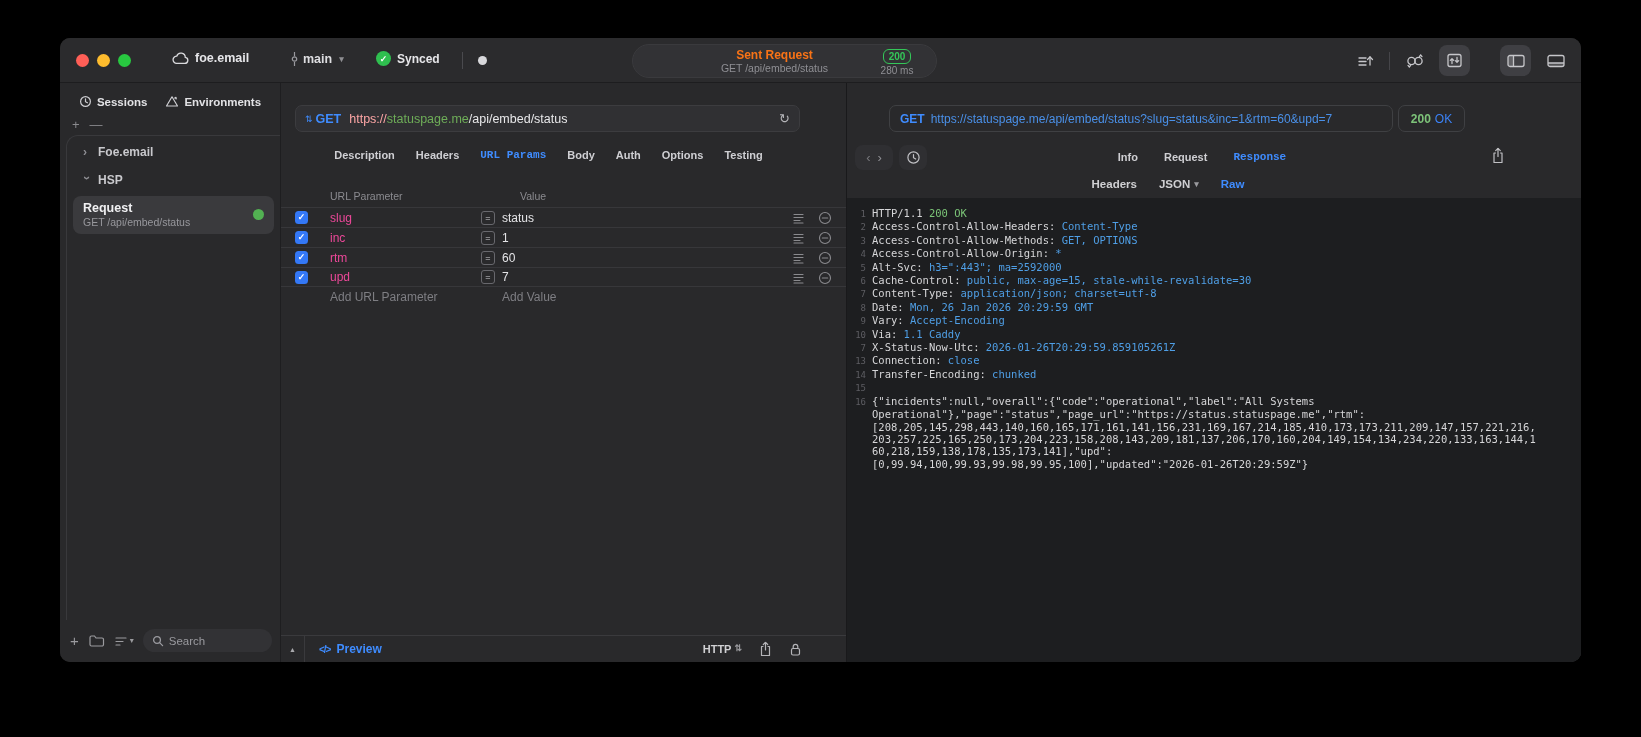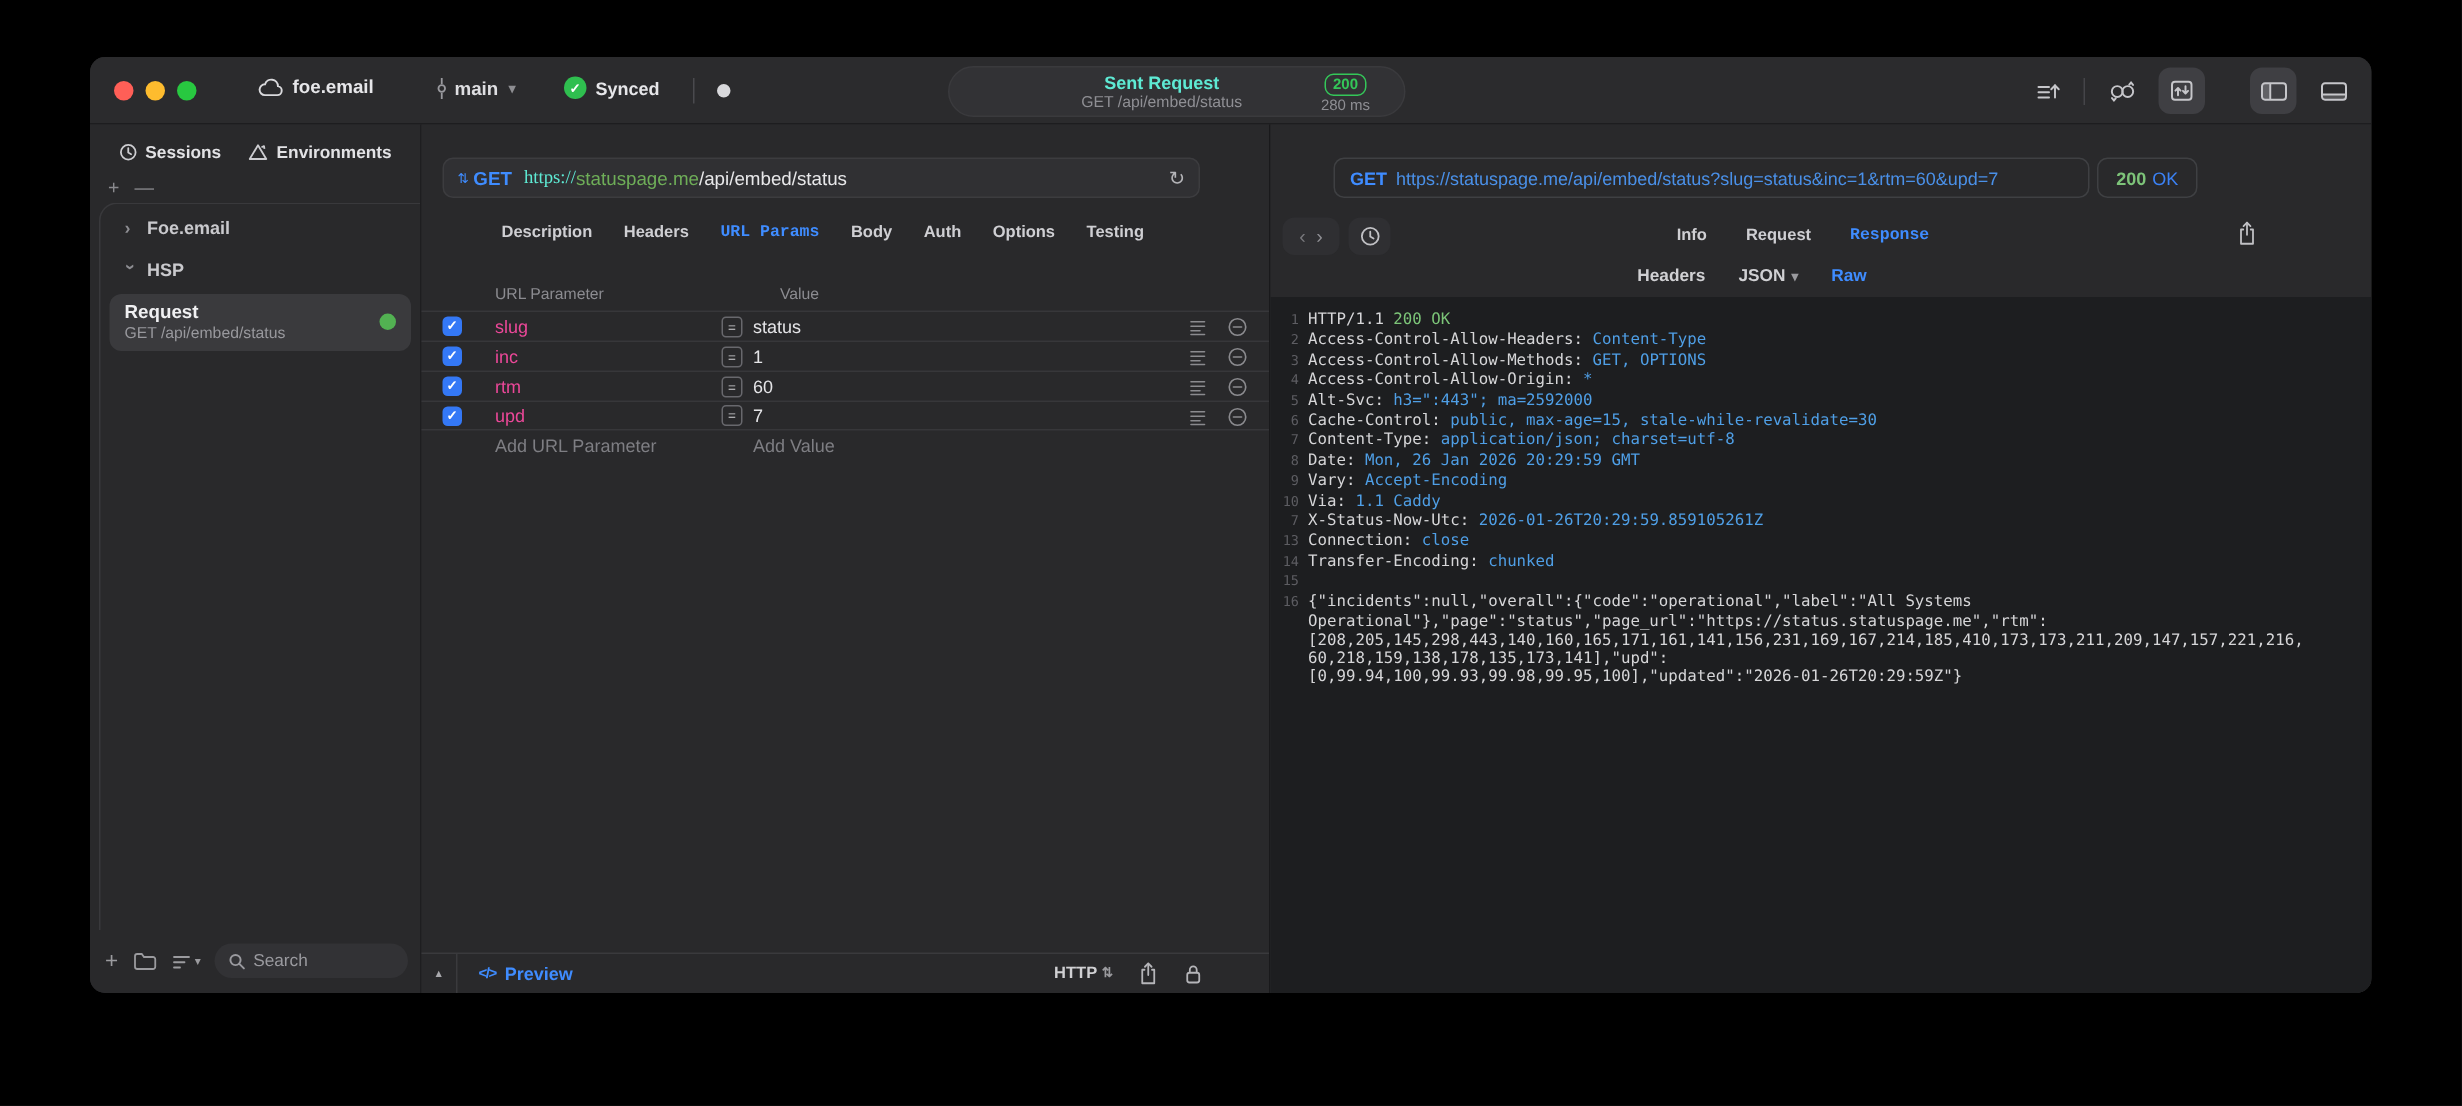--- a/index.html
+++ b/index.html
@@ -19,21 +19,21 @@
     color:#dedee1; font-size:12.5px; font-weight:600; }
   .synced { position:absolute; left:316px; top:13px; display:flex; align-items:center; gap:6px;
     color:#e6e6e9; font-size:12px; font-weight:600; }
   .tb-sep { position:absolute; left:402px; top:14px; width:1px; height:17px; background:#4a4a4e; }
   .unsaved-dot { position:absolute; left:418px; top:18px; width:9px; height:9px; border-radius:50%;
     background:#d8d8db; }
   .center-pill { position:absolute; left:572px; top:6px; width:305px; height:34px;
     background:#323235; border:1px solid #3a3a3d; border-radius:17px; display:flex;
     align-items:center; }
   .pill-titles { flex:1; text-align:center; padding-left:46px; }
-  .pill-title { color:#5eead4; font-size:12px; font-weight:700; line-height:14px; }
+  .pill-title { color:#f97316; font-size:12px; font-weight:700; line-height:14px; }
   .pill-sub { color:#8f8f94; font-size:10.5px; line-height:12px; }
   .pill-status { width:66px; padding-right:12px; text-align:center; }
   .code-badge { display:inline-block; border:1.5px solid #34c759; color:#34c759;
     font-size:10px; font-weight:700; border-radius:6px; padding:0 5px; line-height:13px; }
   .pill-ms { color:#8f8f94; font-size:10px; margin-top:1px; }
   .tb-right { position:absolute; right:10px; top:7px; display:flex; align-items:center; gap:9px;
     color:#c6c6ca; }
   .tbtn { width:31px; height:31px; border-radius:8px; display:flex; align-items:center;
     justify-content:center; }
   .tbtn.active { background:#3f3f43; }
@@ -72,21 +72,21 @@
     align-items:center; gap:5px; padding:0 9px; }
   .search-pill input { background:transparent; border:none; outline:none; color:#cfcfd3;
     font-size:11.5px; width:100%; font-family:"Liberation Sans",sans-serif; }
   .search-pill input::placeholder { color:#9a9a9f; }
   
   .urlbar { position:absolute; left:14px; top:22px; width:505px; height:27px; background:#303033;
     border:1px solid #3c3c3f; border-radius:7px; display:flex; align-items:center; padding:0 9px;
     font-size:12.5px; }
   .stepper { color:#3f8cff; font-size:9px; margin-right:3px; }
   .method { color:#3f8cff; font-weight:700; margin-right:8px; }
-  .u-scheme { color:#5eead4;font-family:Liberation Serif, serif; } .u-host { color:#6ead58; } .u-path { color:#e8e8ea; }
+  .u-scheme { color:#fca5a5; } .u-host { color:#6ead58; } .u-path { color:#e8e8ea; }
   .refresh { margin-left:auto; color:#b5b5b9; font-size:13px; }
   .req-tabs { position:absolute; left:0; top:64px; width:100%; display:flex; gap:21px;
     justify-content:center; transform:translateX(-15px); }
   .tab { color:#cfcfd3; font-size:11px; font-weight:600; padding:2px 0; }
   .tab.active { color:#3f8cff;font-family:Liberation Mono, monospace; }
   .ptable-head { position:absolute; left:0; top:107px; width:100%; height:16px;
     color:#8b8b90; font-size:10.5px; }
   .col-name { position:absolute; left:49px; } .col-value { position:absolute; left:239px; }
   .prows { position:absolute; left:0; top:124px; width:100%; }
   .prow { position:relative; height:20px; border-top:1px solid #37373a; display:flex;
@@ -570,20 +570,24 @@
             <div class="cline">
               <span class="lnum"></span>
               <span class="ltext"><span class="seg-plain">Operational"},"page":"status","page_url":"https://status.statuspage.me","rtm":</span></span>
             </div>
             <div class="cline">
               <span class="lnum"></span>
               <span class="ltext"><span class="seg-plain">[208,205,145,298,443,140,160,165,171,161,141,156,231,169,167,214,185,410,173,173,211,209,147,157,221,216,</span></span>
             </div>
             <div class="cline">
               <span class="lnum"></span>
+              <span class="ltext"><span class="seg-plain">203,257,225,165,250,173,204,223,158,208,143,209,181,137,206,170,160,204,149,154,134,234,220,133,163,144,1</span></span>
+            </div>
+            <div class="cline">
+              <span class="lnum"></span>
               <span class="ltext"><span class="seg-plain">60,218,159,138,178,135,173,141],"upd":</span></span>
             </div>
             <div class="cline">
               <span class="lnum"></span>
               <span class="ltext"><span class="seg-plain">[0,99.94,100,99.93,99.98,99.95,100],"updated":"2026-01-26T20:29:59Z"}</span></span>
             </div>
           </div>
       </div>
     </section>
 

